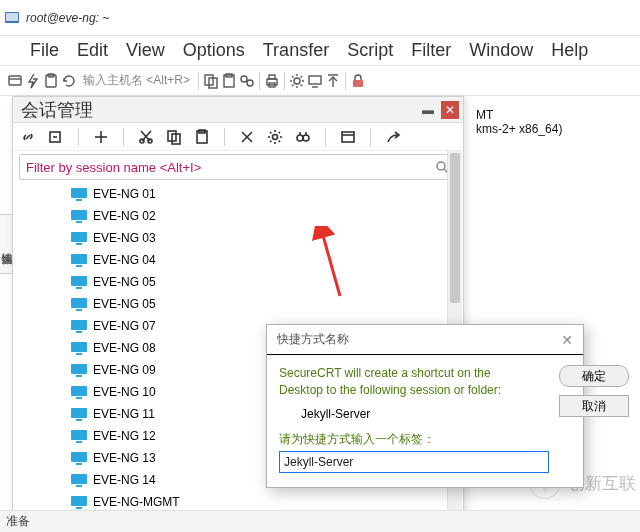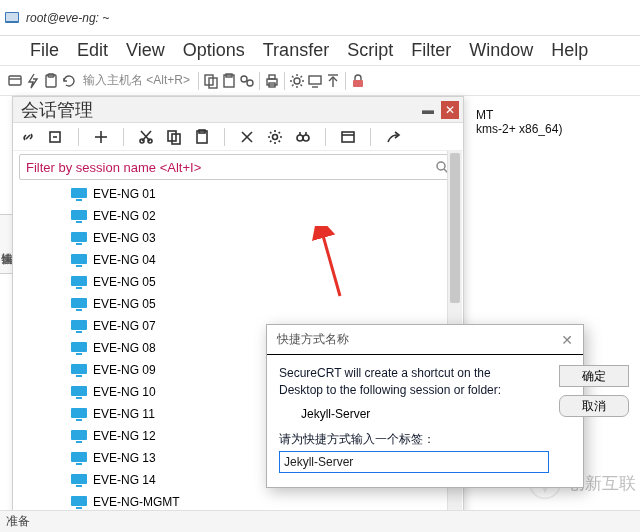--- a/index.html
+++ b/index.html
@@ -49,21 +49,21 @@
   .tree-row.indent1 { padding-left:38px; }
   .node-icon { width:16px; height:13px; margin-right:6px; }
   .expander { width:12px; height:12px; margin-right:2px; font-size:10px; color:#666; display:inline-flex; align-items:center; justify-content:center; }
   .monitor-icon rect { fill:#2aa7e0; }
   .folder-icon rect { fill:#f4d469; }
 
   .dialog { position:absolute; left:266px; top:228px; width:318px; background:#fff; border:1px solid #b0b0b0; box-shadow:3px 4px 14px rgba(0,0,0,.25); font-size:12px; }
   .dlg-head { display:flex; justify-content:space-between; align-items:center; height:30px; padding:8px 10px; color:#555; border-bottom:1px solid #000000; }
   .dlg-close { font-size:14px; color:#888; }
   .dlg-body { padding:10px 12px 14px; position:relative; }
-  .dlg-text { color:#0f172a; line-height:1.4; }
+  .dlg-text { color:#4d7c0f; line-height:1.4; }
   .dlg-session { margin:8px 0 10px 22px; }
   .dlg-input { width:270px; height:22px; border:1.5px solid #1a73e8; padding:0 4px; font-size:12px; color:#222; }
   .dlg-btn { width:70px; height:22px; border:1px solid #adadad; background:#f0f0f0; font-size:12px; display:flex; align-items:center; justify-content:center; position:absolute; right:0; }
 
   .anno { position:absolute; color:#e53128; font-size:17px; font-weight:500; pointer-events:none; }
   .anno1 { left:264px; top:200px; }
   .arrow { position:absolute; }
   .footer { position:absolute; left:0; bottom:0; width:100%; height:22px; background:#f5f5f5; border-top:1px solid #e0e0e0; font-size:12px; color:#444; padding:2px 6px; }
   .scrollbar { position:absolute; right:1px; top:54px; bottom:1px; width:15px; background:#f0f0f0; border-left:1px solid #e0e0e0; }
   .scrollbar .thumb { position:absolute; left:2px; right:2px; top:2px; height:150px; background:#c8c8c8; border-radius:2px; }
@@ -412,22 +412,22 @@
     <div class="dlg-body">
       <div style="display:flex; gap:10px;">
         <div style="flex:1;">
           <div class="dlg-text">SecureCRT will create a shortcut on the</div>
           <div class="dlg-text">Desktop to the following session or folder:</div>
           <div class="dlg-session">Jekyll-Server</div>
           <div class="dlg-text" style="margin-bottom:4px;">请为快捷方式输入一个标签：</div>
           <input class="dlg-input" value="Jekyll-Server" style="">
         </div>
         <div style="width:74px; position:relative;">
-          <div class="dlg-btn" style="position:relative; margin-bottom:8px;">确定</div>
-          <div class="dlg-btn" style="position:relative;border-radius:7px;">取消</div>
+          <div class="dlg-btn" style="position:relative; margin-bottom:8px;border-radius:10px;">确定</div>
+          <div class="dlg-btn" style="position:relative;">取消</div>
         </div>
       </div>
     </div>
   </div>
 
 
   <svg class="arrow" style="left:300px; top:130px;" width="60" height="80">
     <defs>
         <marker id="ah1" markerWidth="8" markerHeight="8" refX="2" refY="4" orient="auto">
           <path d="M0,0 L8,4 L0,8 z" fill="#e53128"></path>

